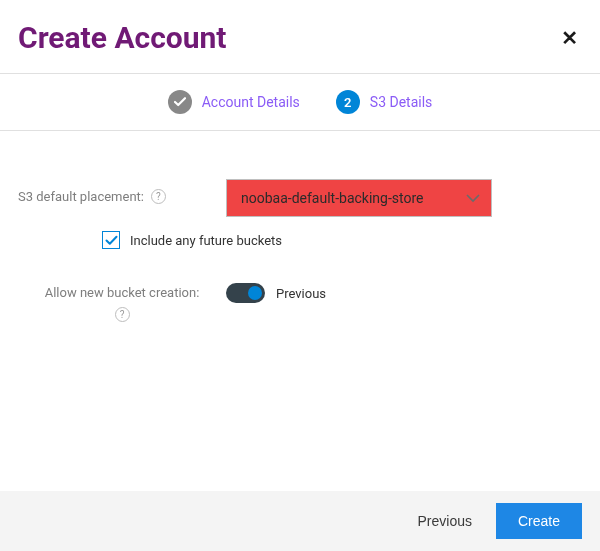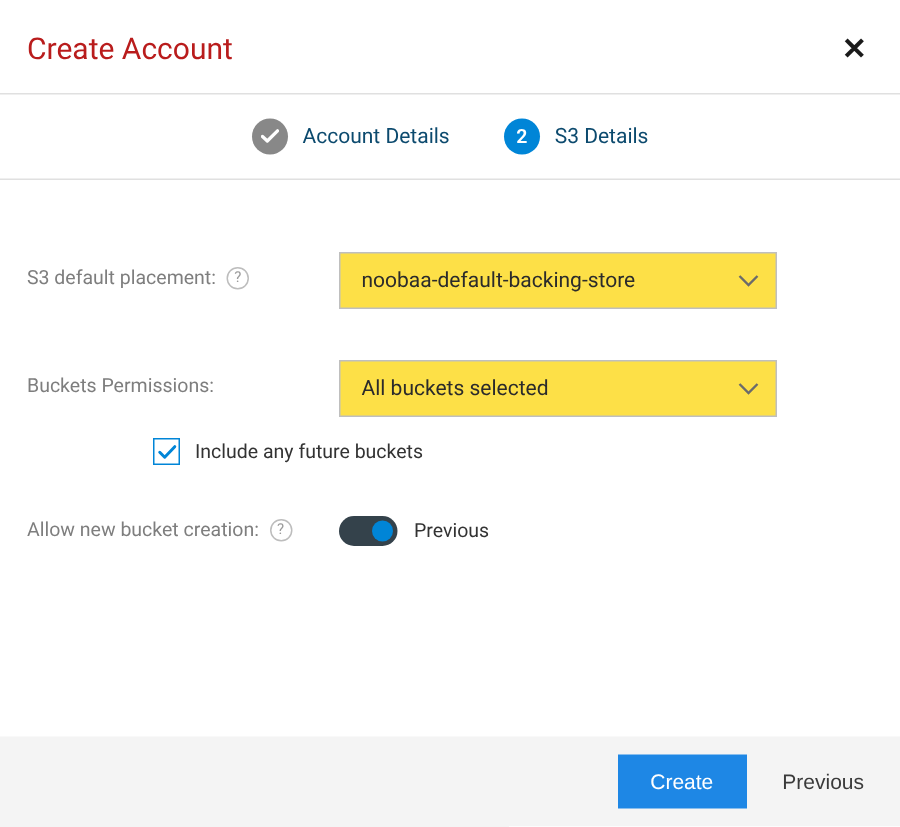--- a/index.html
+++ b/index.html
@@ -17,23 +17,23 @@
       overflow: hidden;
     }
     .header {
       padding: 20px 18px 18px 18px;
       border-bottom: 1px solid #e0e0e0;
       display: flex;
       justify-content: space-between;
       align-items: center;
     }
     .header-title {
-      font-size: 20px;
-      font-weight: 400;
-      color: #b91c1c;
+      font-size: 30px;
+      font-weight: 700;
+      color: #701a75;
     }
     .close-btn {
       cursor: pointer;
       font-size: 20px;
       font-weight: bold;
       line-height: 1;
       padding: 2px 4px;
       color: #1a1a1a;
     }
     .steps {
@@ -61,21 +61,21 @@
       color: #ffffff;
     }
     .step-badge.done {
       background: #888888;
     }
     .step-badge.active {
       background: #0085d7;
     }
     .step-label {
       font-size: 14px;
-      color: #0c4a6e;
+      color: #8b5cf6;
     }
     .form-area {
       padding: 14px 18px 10px 18px;
       text-align: right;
     }
     .form-row {
       display: flex;
       align-items: flex-start;
       margin-top: 34px;
     }
@@ -86,46 +86,47 @@
       width: 208px;
       padding-top: 10px;
       font-size: 13px;
       color: #7e7e7e;
       display: flex;
       align-items: center;
       gap: 7px;
     }
     .label-col.tight {
       padding-top: 2px;
+      flex-direction: column;
     }
     .input-col {
       flex: 1;
     }
     .help-icon {
       width: 15px;
       height: 15px;
       border: 1px solid #bdbdbd;
       border-radius: 50%;
       display: inline-flex;
       align-items: center;
       justify-content: center;
       font-size: 10px;
       color: #9b9b9b;
       cursor: pointer;
     }
     .dropdown {
-      width: 292px;
+      width: 266px;
       height: 38px;
       border: 1px solid #bfbfbf;
       display: flex;
       align-items: center;
       justify-content: space-between;
       padding: 0 10px 0 14px;
       cursor: pointer;
-      background: #fde047;
+      background: #ef4444;
     }
     .dropdown-val {
       font-size: 14px;
       color: #2b2b2b;
     }
     .chevron-down {
       display: inline-block;
     }
     .chevron-down svg {
       display: block;
@@ -245,35 +246,20 @@
         <span class="dropdown-val">noobaa-default-backing-store</span>
         <span class="chevron-down">
           <svg width="16" height="10" viewBox="0 0 16 10">
               <path d="M2 2 L8 8 L14 2" stroke="#6b6b6b" stroke-width="1.6" fill="none"></path>
             </svg>
         </span>
       </div>
     </div>
   </div>
 
-  <div class="form-row with-sub">
-    <div class="label-col">
-      <span>Buckets Permissions:</span>
-    </div>
-    <div class="input-col">
-      <div class="dropdown">
-        <span class="dropdown-val">All buckets selected</span>
-        <span class="chevron-down">
-          <svg width="16" height="10" viewBox="0 0 16 10">
-              <path d="M2 2 L8 8 L14 2" stroke="#6b6b6b" stroke-width="1.6" fill="none"></path>
-            </svg>
-        </span>
-      </div>
-    </div>
-  </div>
 
   <div class="sub-row">
     <div class="checkbox">
       <svg width="13" height="11" viewBox="0 0 13 11">
           <path d="M1.5 5.5 L4.8 8.8 L11.5 1.8" stroke="#0085d7" stroke-width="2" fill="none" stroke-linecap="round" stroke-linejoin="round"></path>
         </svg>
     </div>
     <span class="sub-label">Include any future buckets</span>
   </div>
 
@@ -288,15 +274,15 @@
           <div class="toggle-knob"></div>
         </div>
         <span class="toggle-label">Previous</span>
       </div>
     </div>
   </div>
 
 </div>
 
 <div class="footer">
+  <button class="btn btn-prev">Previous</button>
   <button class="btn btn-create">Create</button>
-  <button class="btn btn-prev">Previous</button>
 </div>
 
 </body></html>

